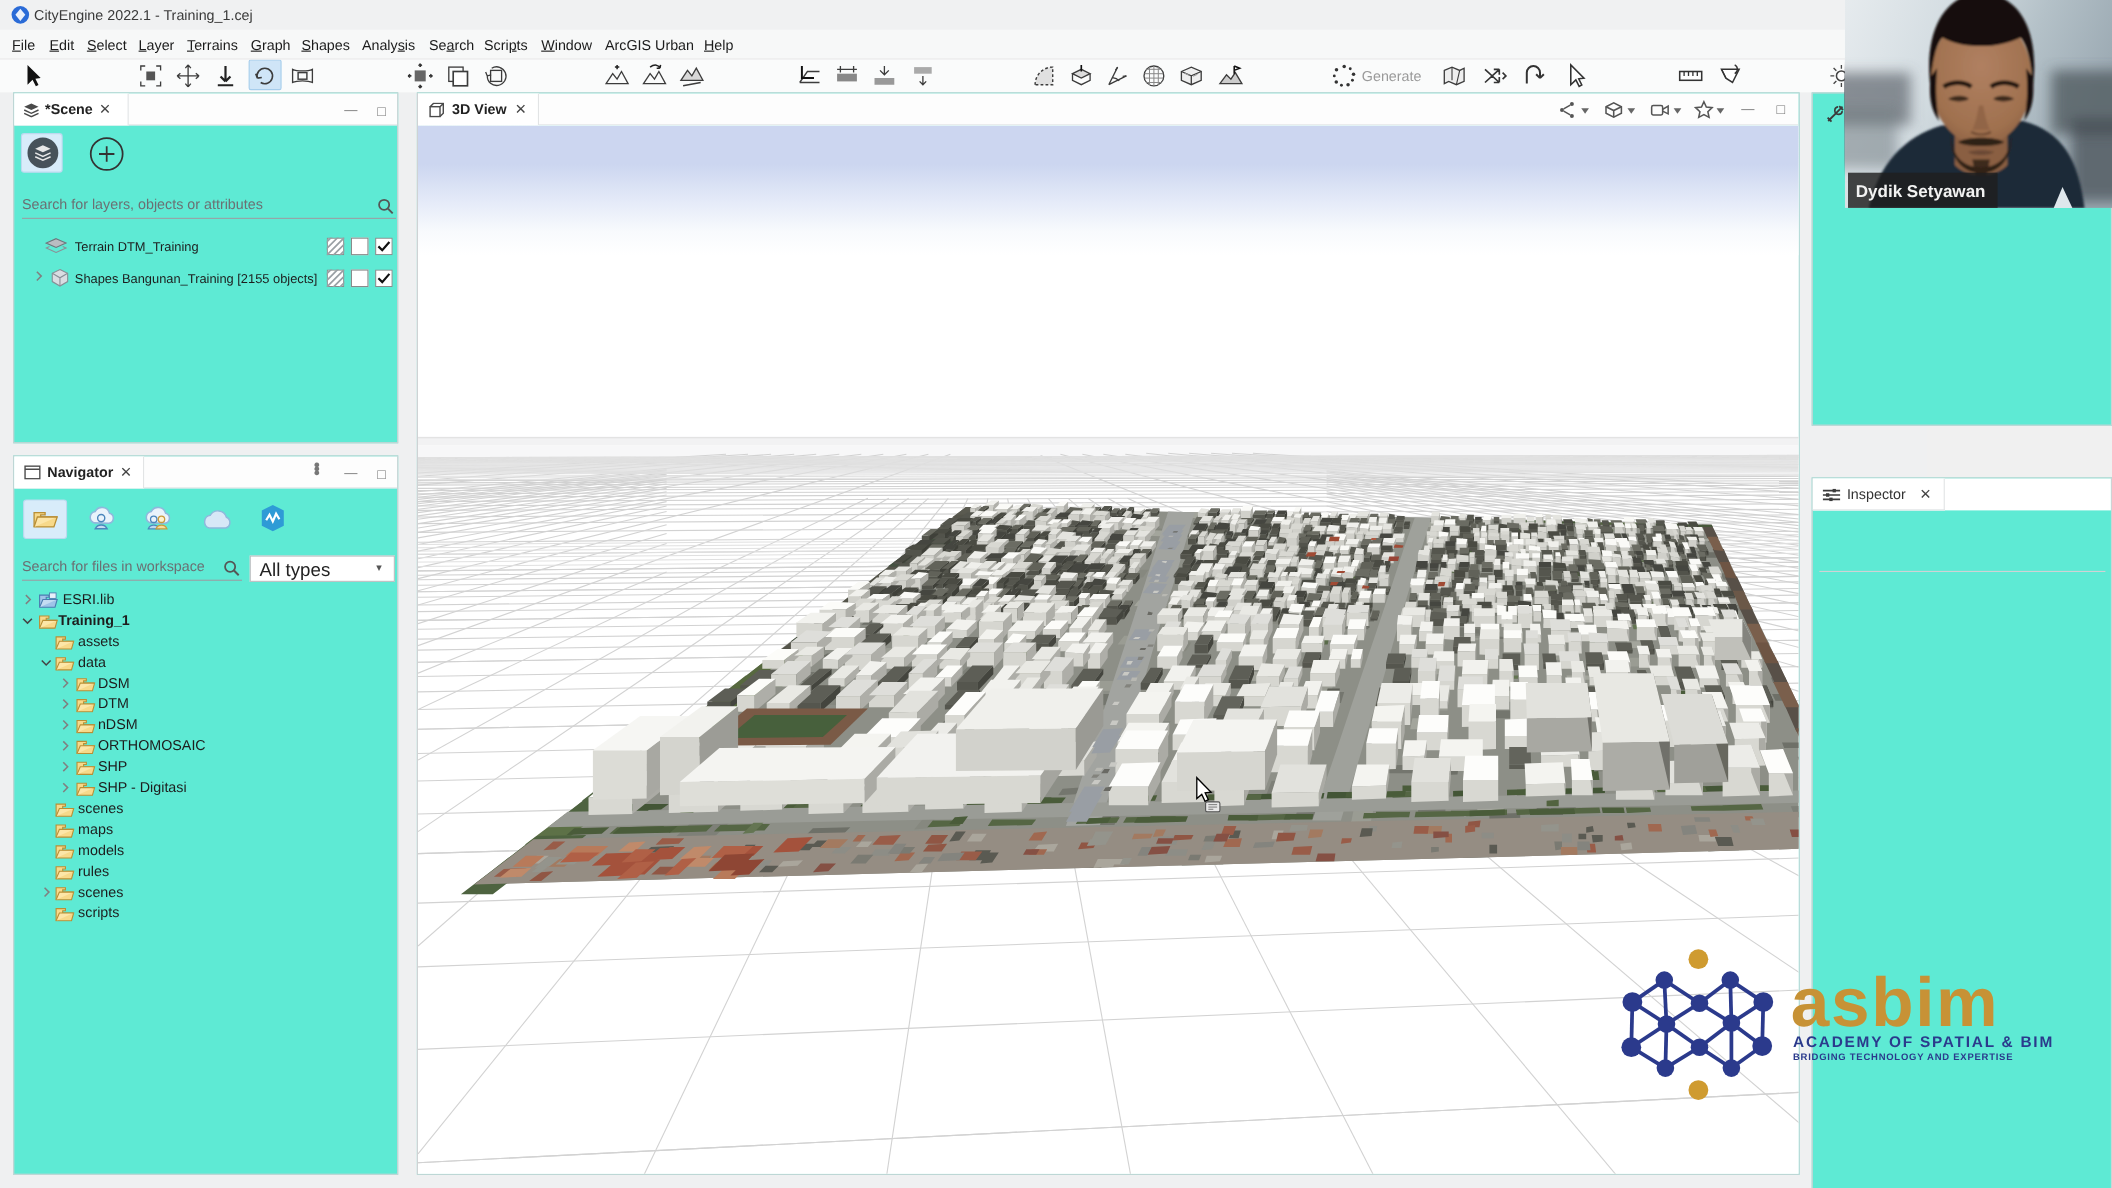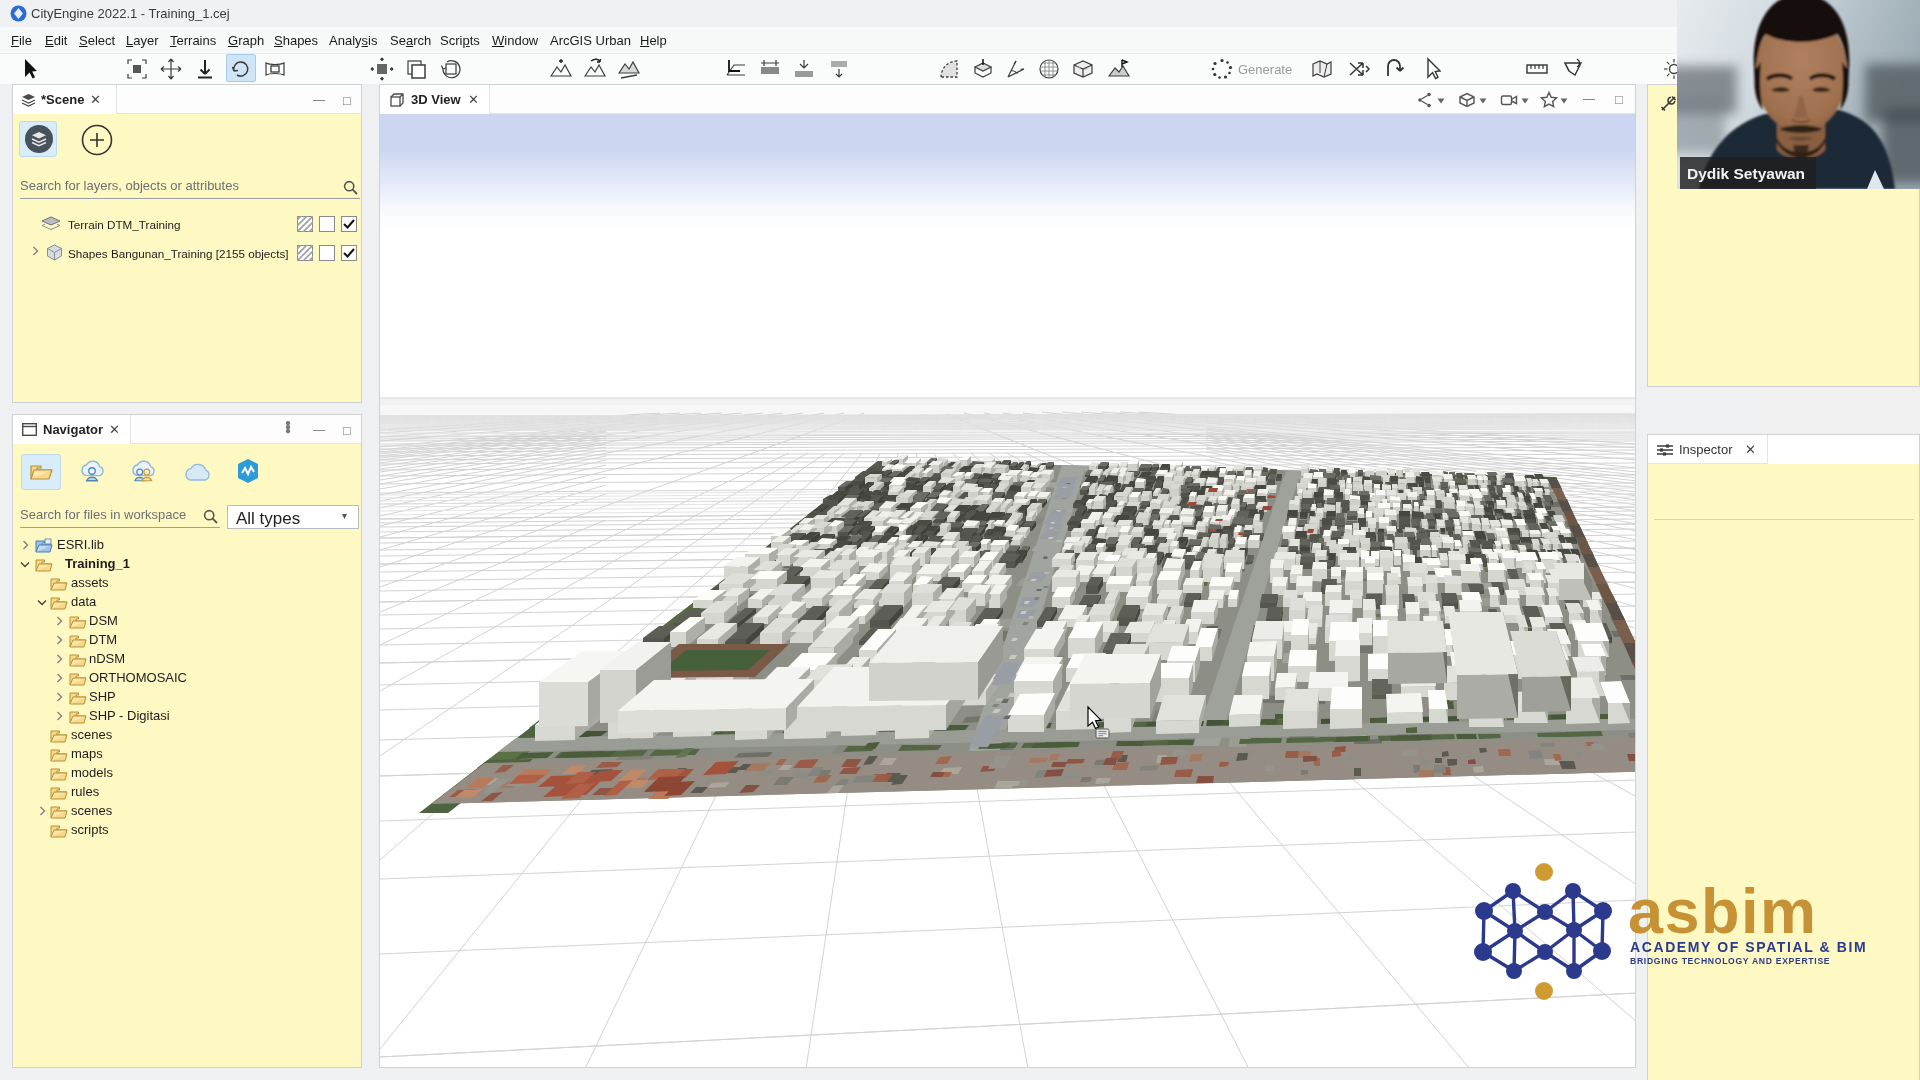--- a/index.html
+++ b/index.html
@@ -8,21 +8,21 @@
 #app { position:absolute; left:0; top:0; width:1752px; height:1080px; background:#eff0f1; }
 .abs { position:absolute; }
 
 #titlebar { left:0; top:0; width:1920px; height:27px; background:#f0f1f2; }
 #titlebar .ttxt { position:absolute; left:31px; top:6px; font-size:13px; color:#3a3a3a; }
 #menubar { left:0; top:27px; width:1920px; height:27px; background:#f7f8f8; border-bottom:1px solid #ececec;}
 .menuitem { position:absolute; top:6px; font-size:13px; color:#1b1b1b; }
 .menuitem span { text-decoration:underline; }
 #toolbar { left:0; top:54px; width:1920px; height:30px; background:#fafbfb; }
 
-.panel { position:absolute; background:#fef9c3; border:1px solid #cfd2d4; }
+.panel { position:absolute; background:#5eead4; border:1px solid #cfd2d4; }
 .tabbar { position:absolute; left:0; top:0; right:0; height:29px; background:#fdfdfd; border-bottom:1px solid #e2e4e5; }
 .tab { position:absolute; left:0; top:0; height:29px; background:#ffffff; border-right:1px solid #e2e4e5; }
 .tabtxt { position:absolute; top:7px; font-size:13px; color:#222; font-weight:bold; }
 .tabx { position:absolute; top:7px; font-size:13px; color:#444; font-weight:normal; }
 .minmax { position:absolute; top:8px; color:#777; font-size:12px; }
 
 .srow { position:absolute; font-size:11.7px; color:#1d1d1d; }
 .cb { position:absolute; width:14px; height:14px; border:1px solid #8a8a8a; background:#fff; }
 
 .trow { position:absolute; font-size:13px; color:#1d1d1d; white-space:nowrap; }
@@ -316,21 +316,21 @@
         <rect x="10" y="2" width="6" height="5" fill="#e8f0fa" stroke="#4a7cb0" stroke-width="0.8"></rect>
       </svg>
       <div class="trow" style="left:44px;top:122px;font-weight:normal">ESRI.lib</div>
       <svg style="position:absolute;left:7px;top:146px" width="10" height="7" viewBox="0 0 10 7">
         <path d="M1 1.5 L5 5.5 L9 1.5" stroke="#444" stroke-width="1.4" fill="none"></path>
       </svg>
       <svg style="position:absolute;left:22px;top:141px" width="18" height="16" viewBox="0 0 18 16">
         <path d="M1 4 L1 15 L15 15 L17 8 L7 8 L7 6 L9.5 6 L9.5 4 Z" fill="#f7d98a" stroke="#b98f35"></path>
         <path d="M1 15 L4 8 L17 8" fill="#fce6a8" stroke="#b98f35"></path>
       </svg>
-      <div class="trow" style="left:52px;top:141px;font-weight:bold">Training_1</div>
+      <div class="trow" style="left:40px;top:141px;font-weight:bold">Training_1</div>
       <svg style="position:absolute;left:37px;top:160px" width="18" height="16" viewBox="0 0 18 16">
         <path d="M1 4 L1 15 L15 15 L17 8 L7 8 L7 6 L9.5 6 L9.5 4 Z" fill="#f7d98a" stroke="#b98f35"></path>
         <path d="M1 15 L4 8 L17 8" fill="#fce6a8" stroke="#b98f35"></path>
       </svg>
       <div class="trow" style="left:58px;top:160px;font-weight:normal">assets</div>
       <svg style="position:absolute;left:24px;top:184px" width="10" height="7" viewBox="0 0 10 7">
         <path d="M1 1.5 L5 5.5 L9 1.5" stroke="#444" stroke-width="1.4" fill="none"></path>
       </svg>
       <svg style="position:absolute;left:37px;top:179px" width="18" height="16" viewBox="0 0 18 16">
         <path d="M1 4 L1 15 L15 15 L17 8 L7 8 L7 6 L9.5 6 L9.5 4 Z" fill="#f7d98a" stroke="#b98f35"></path>

